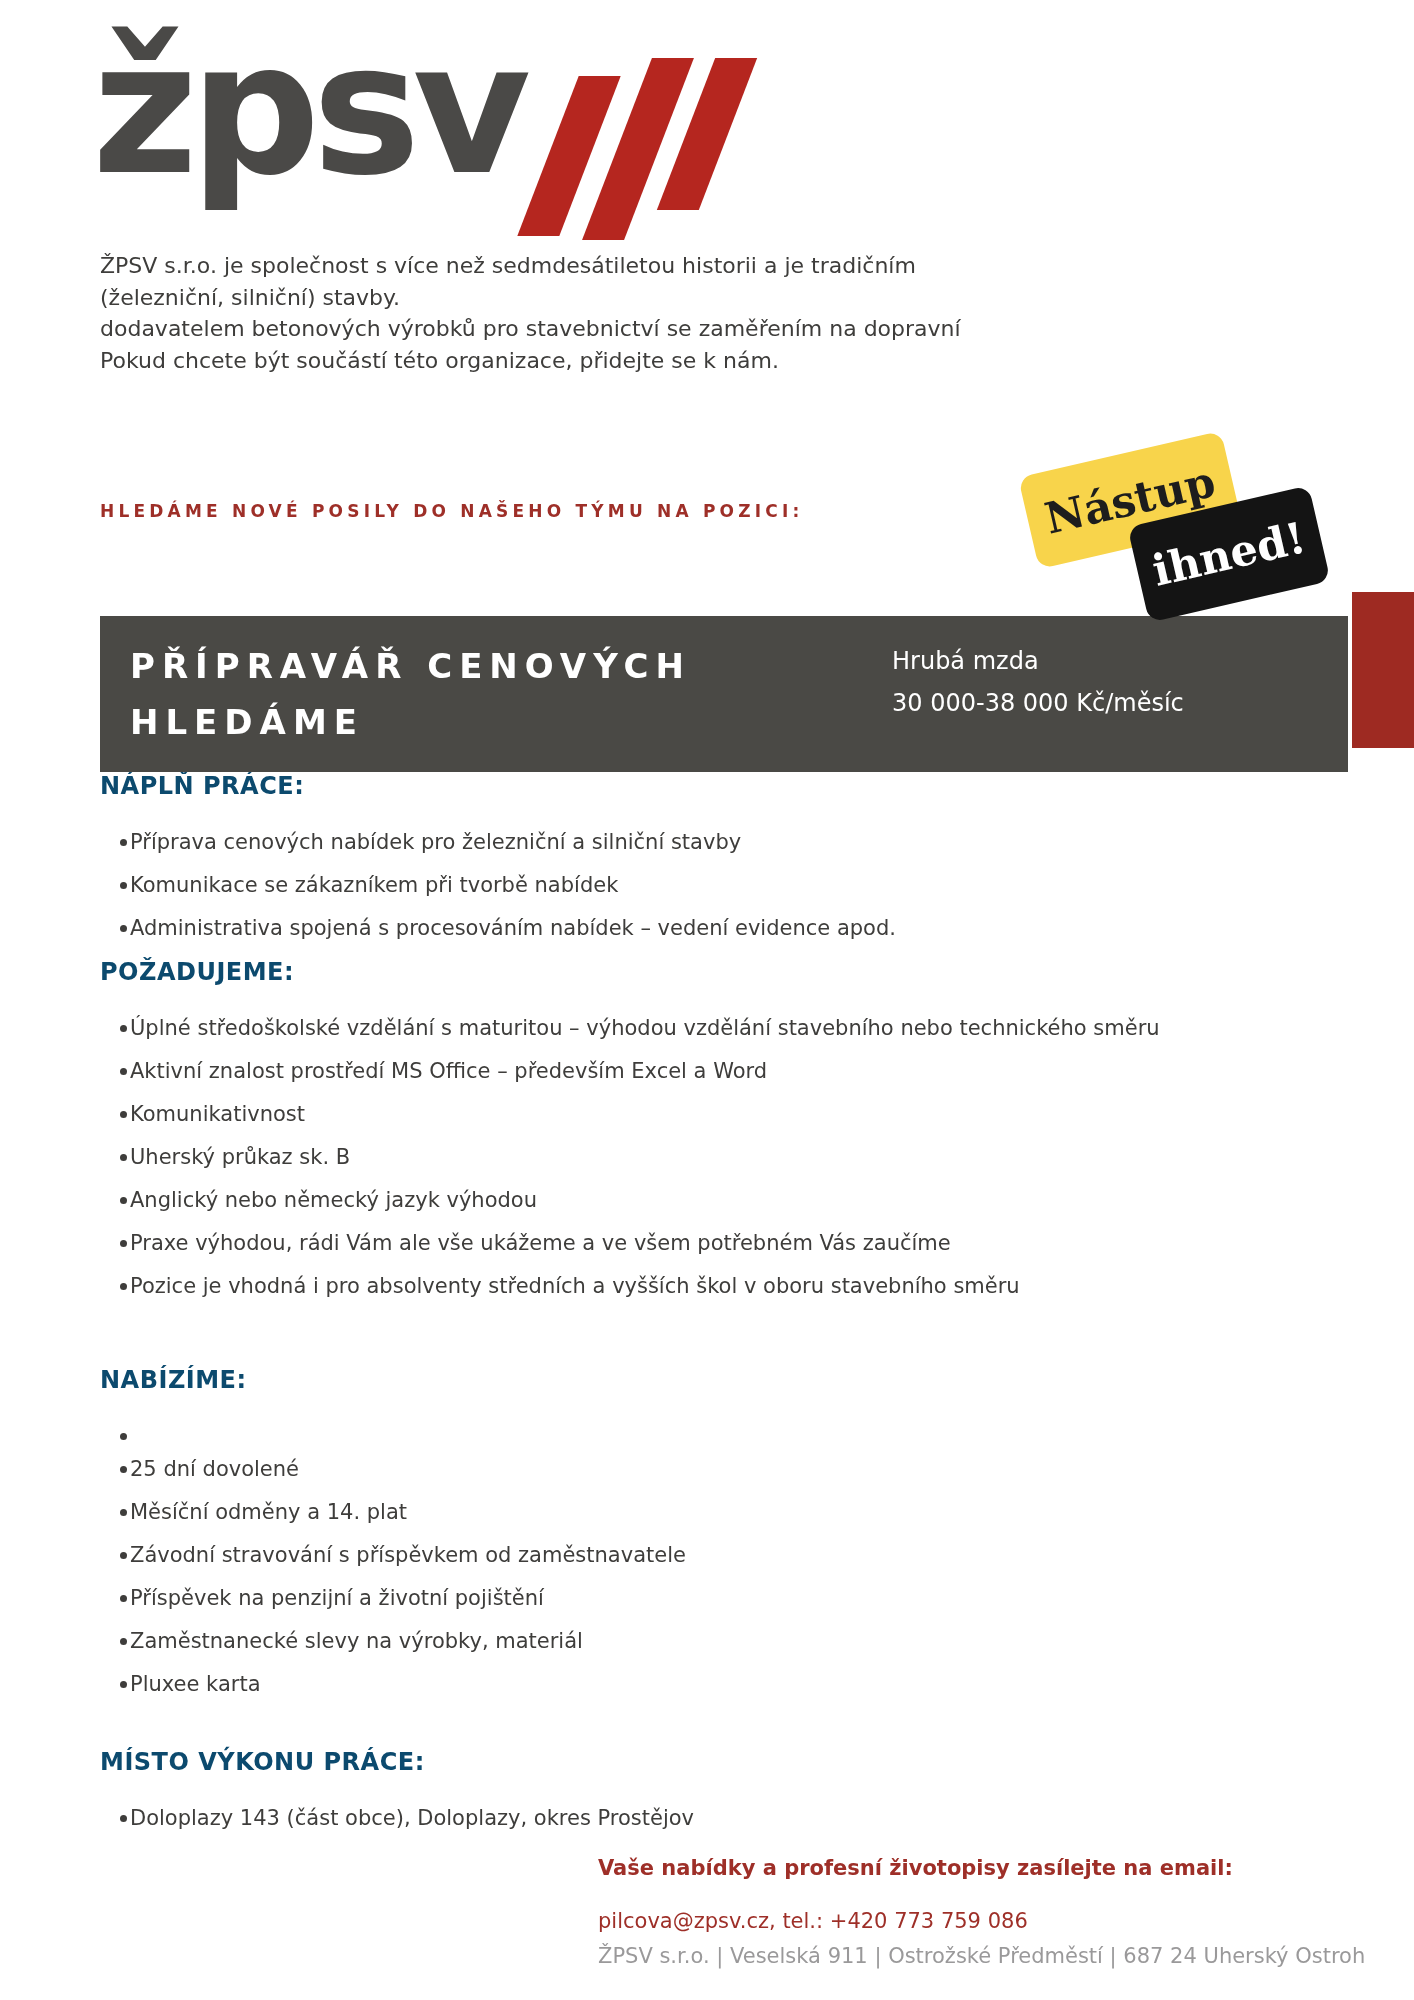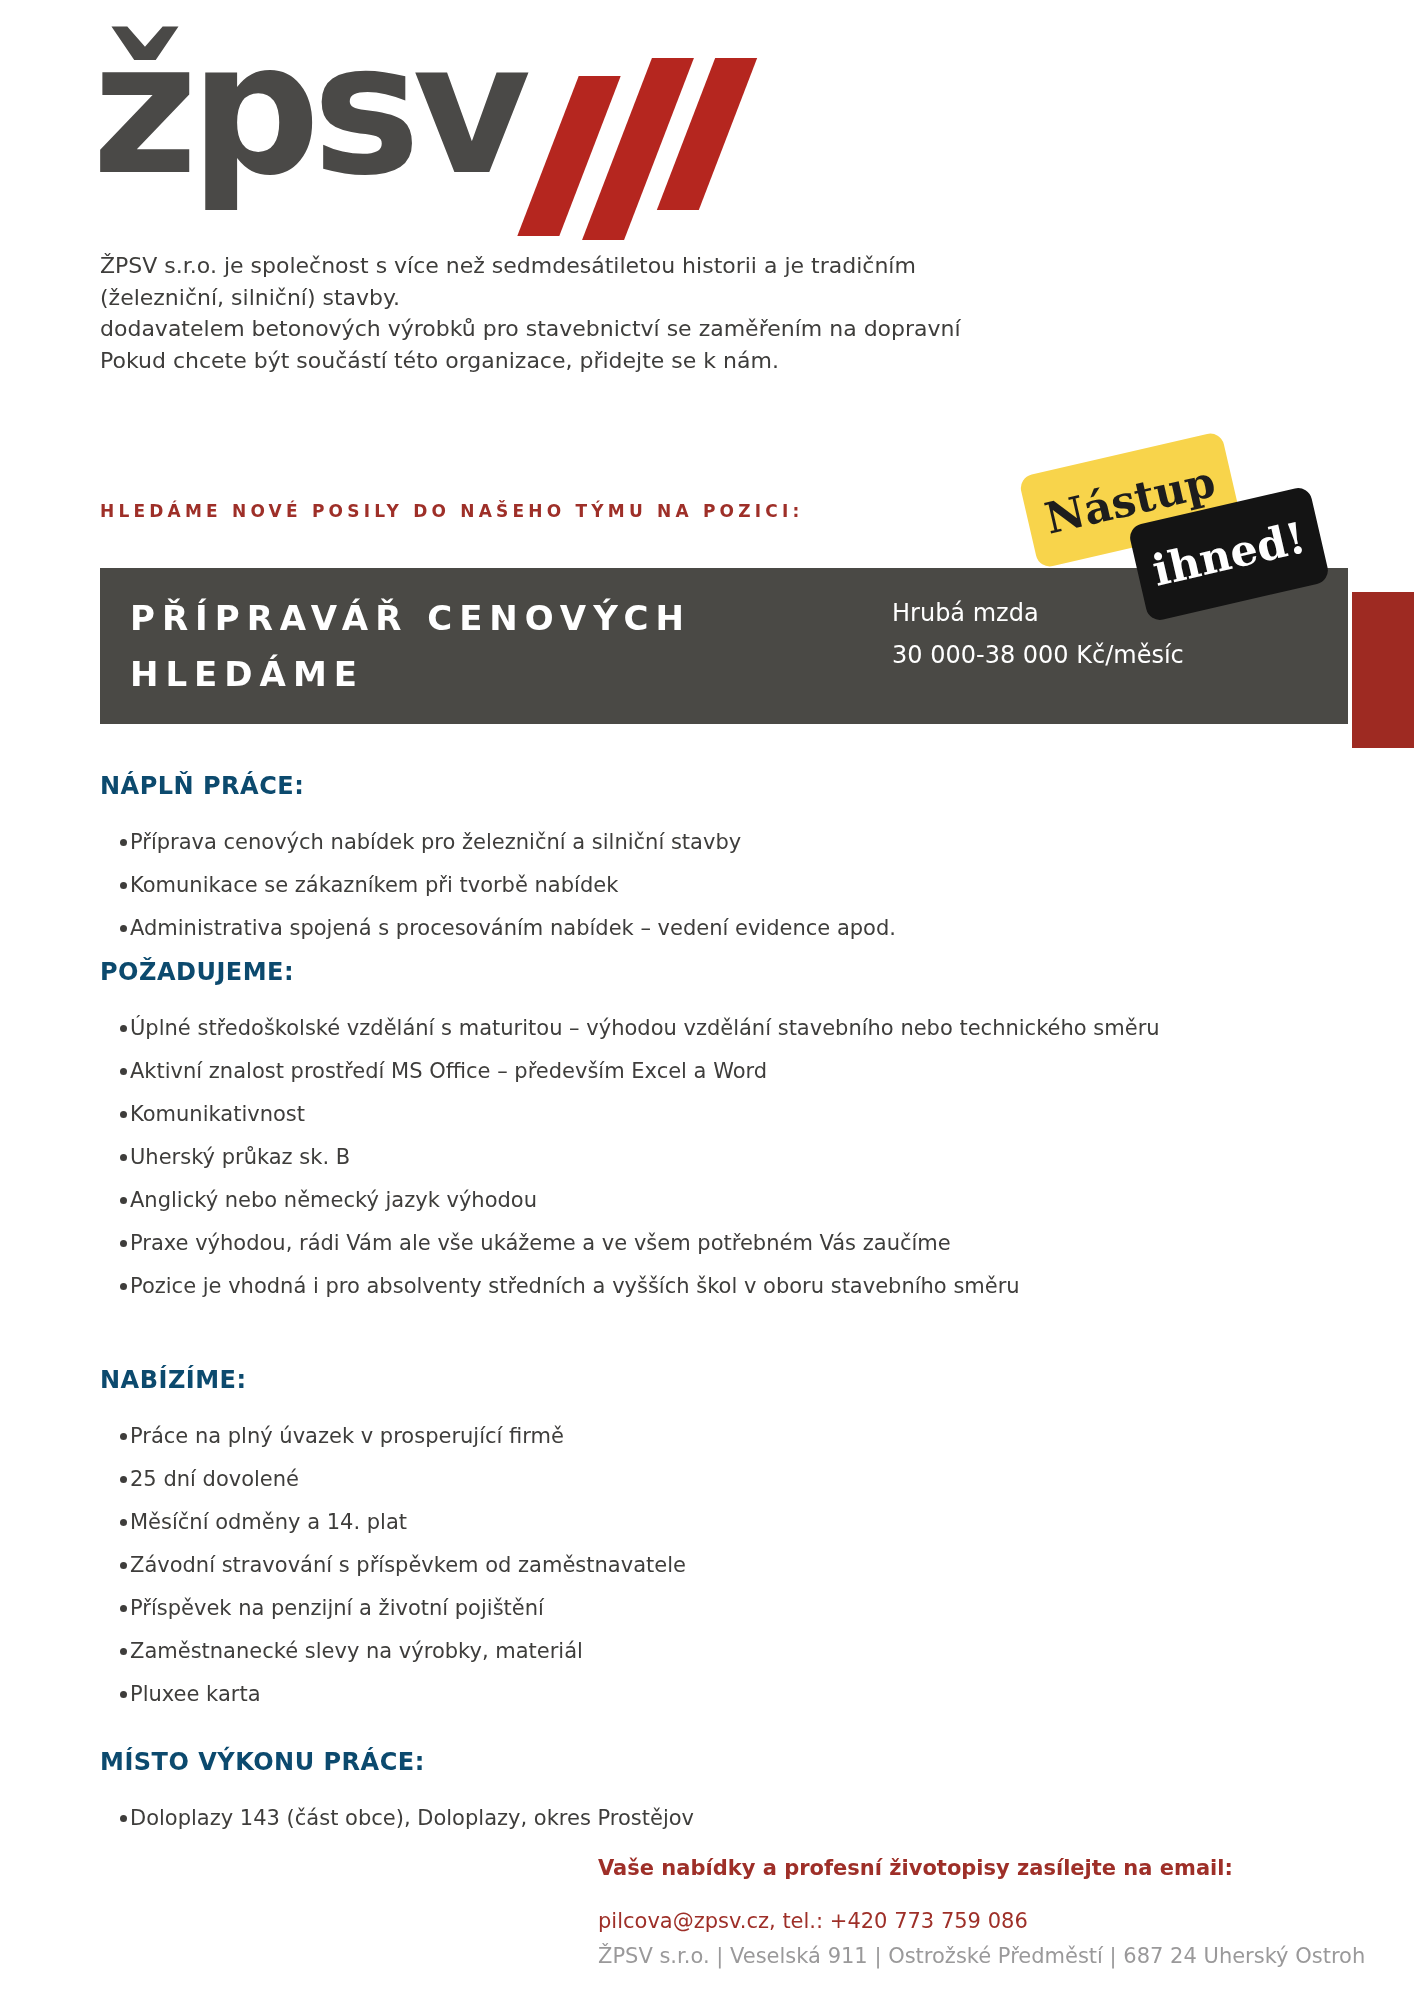--- a/index.html
+++ b/index.html
@@ -40,21 +40,21 @@
     background:#f8d44b; color:#1d1d1d; transform:rotate(-13deg);
     font-size:43px; z-index:5;
   }
   .sticker-black {
     left:1136px; top:505px; width:186px; height:98px;
     background:#141414; color:#ffffff; transform:rotate(-13deg);
     font-size:43px; z-index:6;
   }
 
   
-  .banner { position:absolute; left:100px; top:568px; width:1248px; height:156px; background:#4a4945; z-index:1; }
+  .banner { position:absolute; left:100px; top:616px; width:1248px; height:156px; background:#4a4945; z-index:1; }
   .banner-title {
     position:absolute; left:30px; top:22px;
     color:#ffffff; font-weight:bold; font-size:34px; letter-spacing:7px; line-height:56px; white-space:nowrap;
   }
   .banner-salary { position:absolute; left:792px; top:24px; color:#ffffff; font-size:24px; line-height:42px; white-space:nowrap; }
   .side-strip { position:absolute; left:1352px; top:592px; width:62px; height:156px; background:#9e2a22; }
 
   
   .content-section { position:absolute; left:100px; width:1260px; }
   .content-section h2 {
@@ -171,21 +171,20 @@
           <span>Pozice je vhodná i pro absolventy středních a vyšších škol v oboru stavebního směru</span>
         </li>
     </ul>
   </section>
 
   <section class="content-section sec-offer">
     <h2>NABÍZÍME:</h2>
     <ul>
       <li>
           <span class="dot"></span>
-          <span>Práce na plný úvazek v prosperující firmě</span>
         </li>
       <li>
           <span class="dot"></span>
           <span>25 dní dovolené</span>
         </li>
       <li>
           <span class="dot"></span>
           <span>Měsíční odměny a 14. plat</span>
         </li>
       <li>

